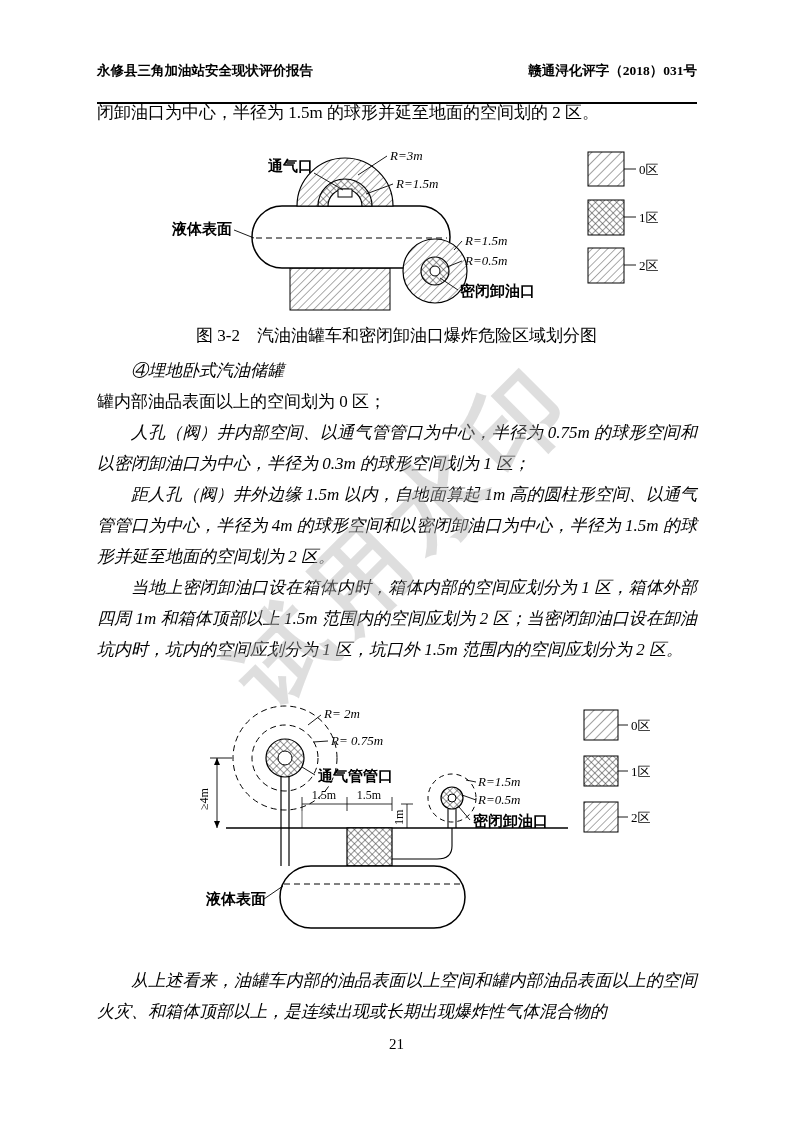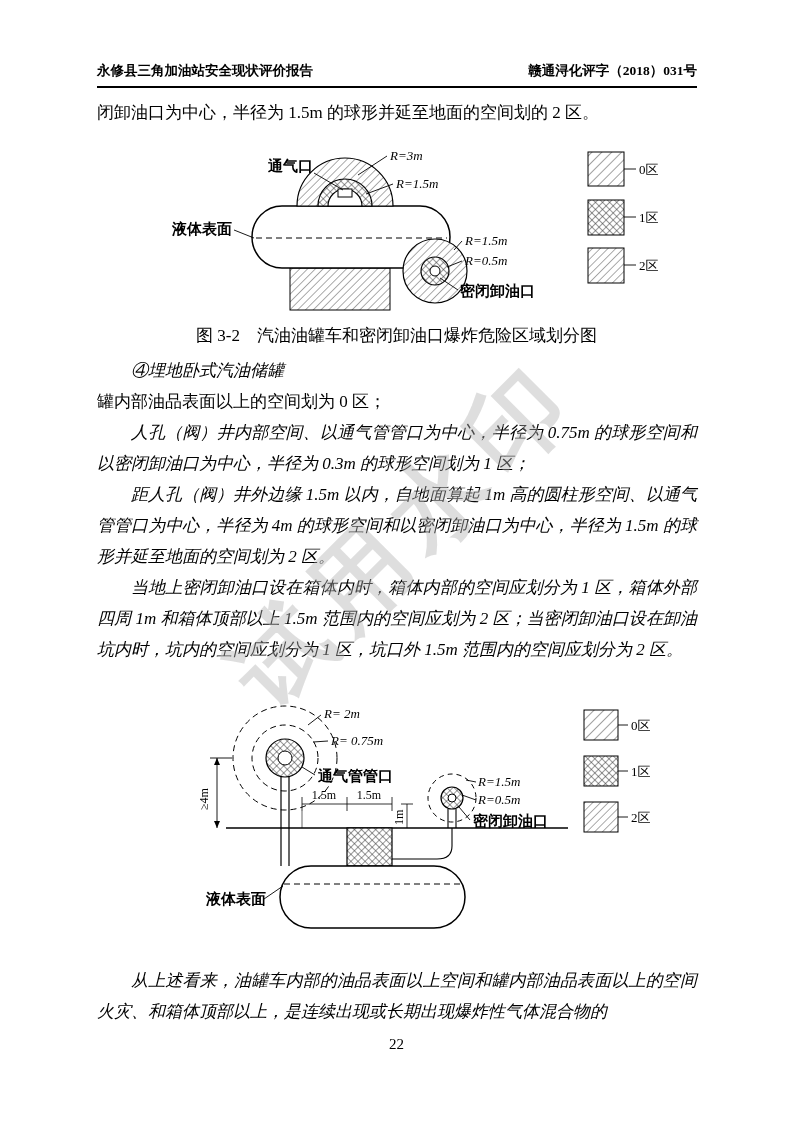--- a/index.html
+++ b/index.html
@@ -5,21 +5,21 @@
   html, body { margin: 0; padding: 0; }
   body { background: #ffffff; font-family: "Liberation Serif", serif; }
   .page {
     position: relative; width: 793px; height: 1122px; margin: 0 auto;
     background: #ffffff; color: #000; overflow: hidden;
   }
   .header {
     position: absolute; top: 62px; left: 97px; width: 600px;
     display: flex; justify-content: space-between; align-items: flex-end;
     font-size: 13.5px; font-weight: bold;
-    padding-bottom: 6px; border-bottom: 2px solid #000;
+    padding-bottom: 22px; border-bottom: 2px solid #000;
   }
   .para {
     position: absolute; left: 97px; width: 600px;
     font-size: 17px; line-height: 31px; text-align: justify; word-break: break-all;
   }
   .indent { text-indent: 2em; font-style: italic; }
   .caption {
     position: absolute; left: 0; width: 793px; text-align: center;
     font-size: 17px; font-weight: normal;
   }
@@ -215,15 +215,15 @@
       <line x1="458" y1="119" x2="468" y2="119" stroke="#000" stroke-width="0.9"></line>
       <text x="471" y="124" font-size="13">2区</text>
     </g>
   </svg>
 
 
   <div class="para indent" style="top:965px">从上述看来，油罐车内部的油品表面以上空间和罐内部油品表面以上的空间火灾、和箱体顶部以上，是连续出现或长期出现爆炸性气体混合物的</div>
 
   <div class="watermark">试用水印</div>
 
-  <div class="pagenum">22</div>
+  <div class="pagenum">21</div>
 
 </div>
 
 </body></html>

